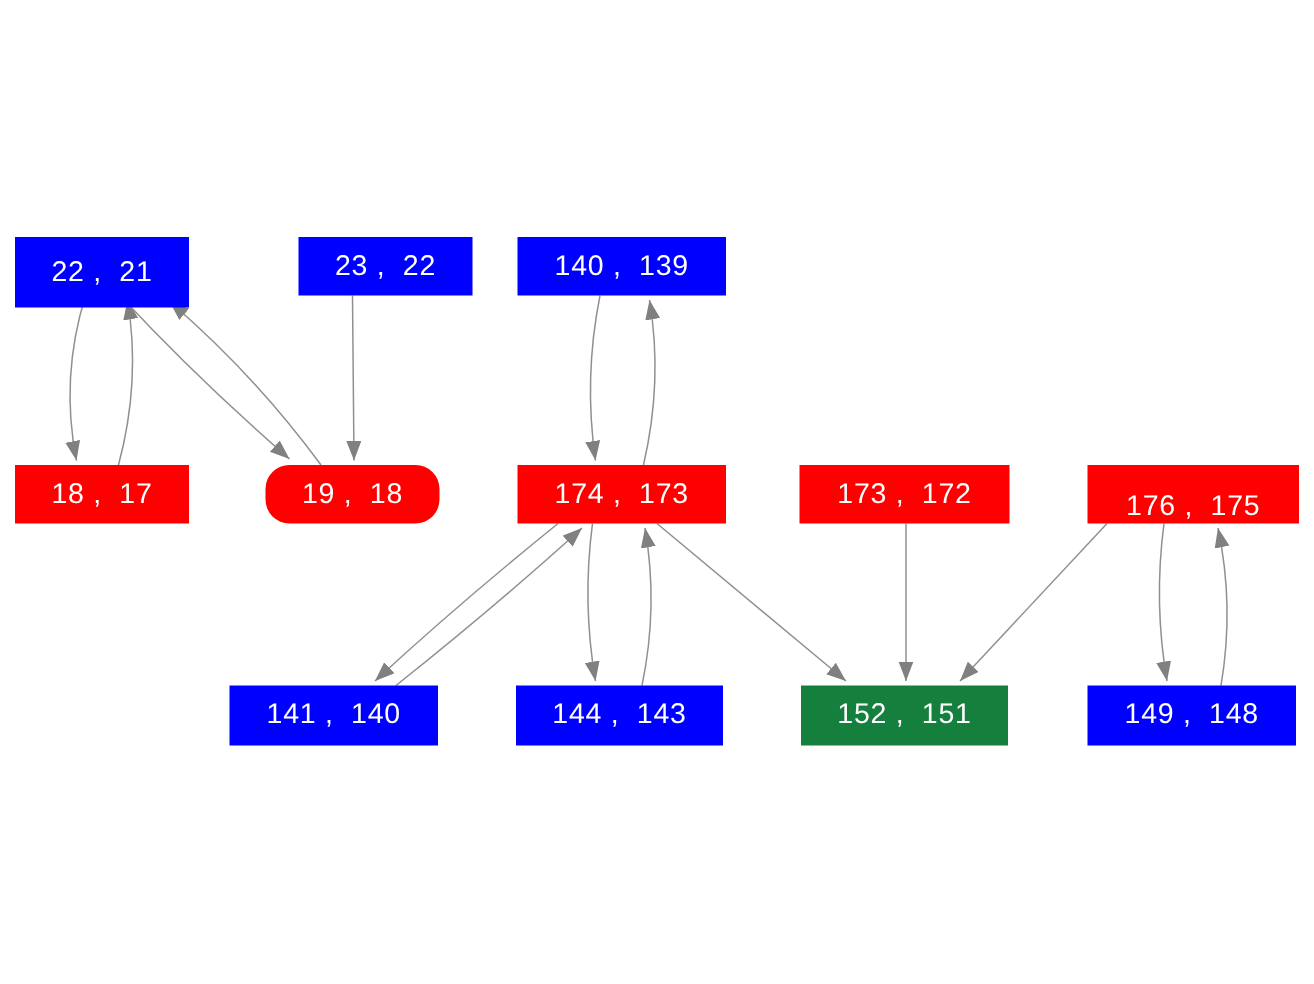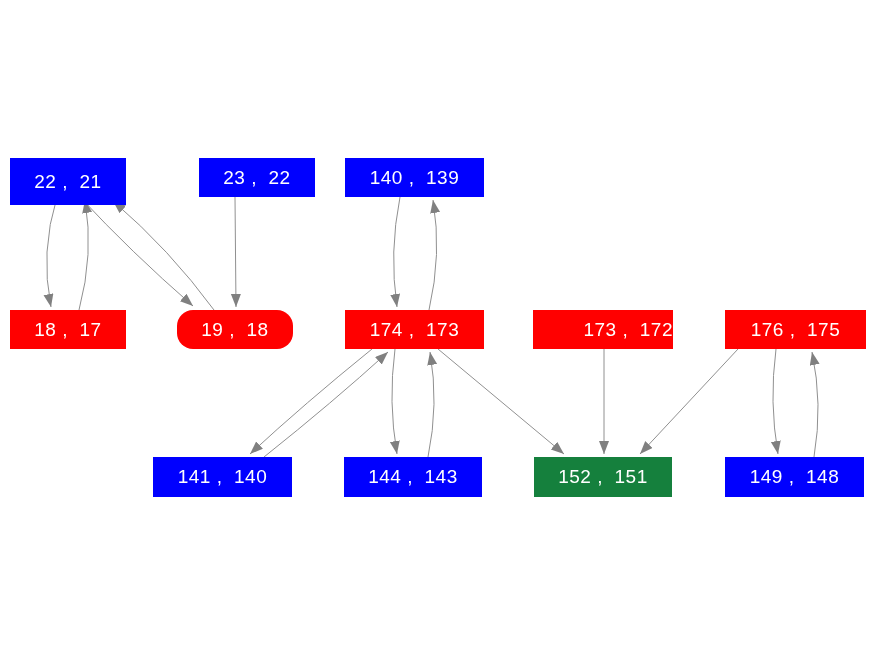--- a/index.html
+++ b/index.html
@@ -82,24 +82,24 @@
       </div>
       <div class="node" style="left: 10px; top: 310px; width: 116px; height: 39px; background: rgb(255, 0, 0);">
         <span class="label">18 ,  17</span>
       </div>
       <div class="node" style="left: 177px; top: 310px; width: 116px; height: 39px; background: rgb(255, 0, 0); border-radius: 16px;">
         <span class="label">19 ,  18</span>
       </div>
       <div class="node" style="left: 345px; top: 310px; width: 139px; height: 39px; background: rgb(255, 0, 0);">
         <span class="label">174 ,  173</span>
       </div>
-      <div class="node" style="left: 533px; top: 310px; width: 140px; height: 39px; background: rgb(255, 0, 0); justify-content: flex-end;">
+      <div class="node" style="left: 533px; top: 310px; width: 140px; height: 39px; background: rgb(255, 0, 0);">
         <span class="label">173 ,  172</span>
       </div>
-      <div class="node" style="left: 725px; top: 310px; width: 141px; height: 39px; background: rgb(255, 0, 0);">
+      <div class="node" style="left: 725px; top: 310px; width: 141px; height: 39px; background: rgb(255, 0, 0); align-items: flex-end;">
         <span class="label">176 ,  175</span>
       </div>
       <div class="node" style="left: 153px; top: 457px; width: 139px; height: 40px; background: rgb(0, 0, 255);">
         <span class="label">141 ,  140</span>
       </div>
       <div class="node" style="left: 344px; top: 457px; width: 138px; height: 40px; background: rgb(0, 0, 255);">
         <span class="label">144 ,  143</span>
       </div>
       <div class="node" style="left: 534px; top: 457px; width: 138px; height: 40px; background: #15803d;">
         <span class="label">152 ,  151</span>

